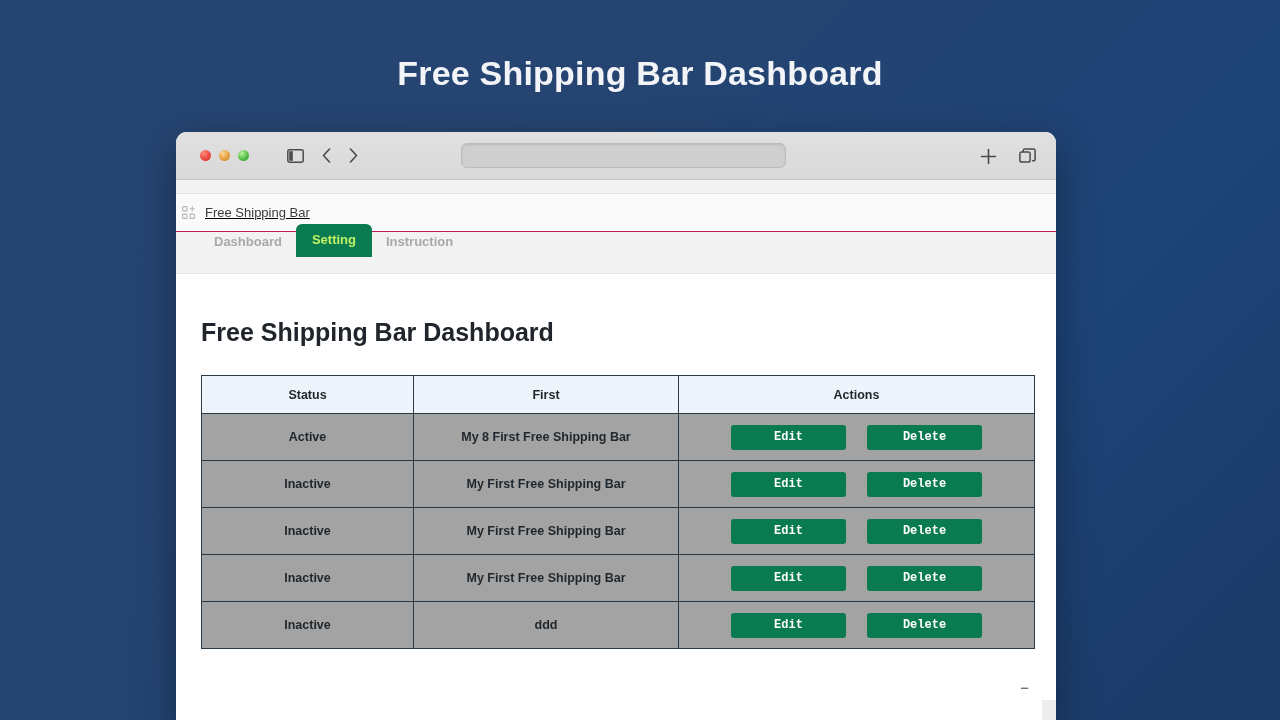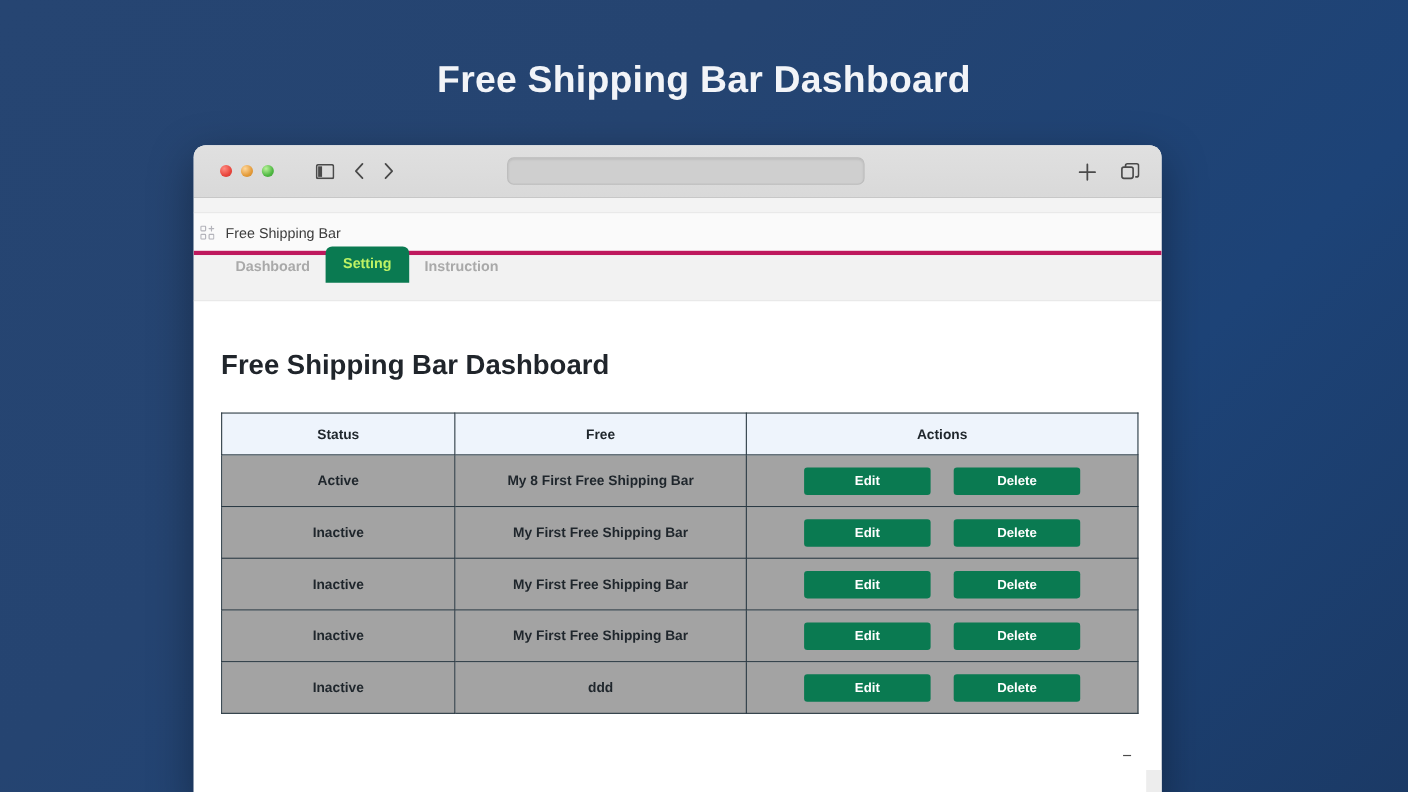--- a/index.html
+++ b/index.html
@@ -106,25 +106,26 @@
   .toolbar-strip {
     height: 14px;
     background: #f3f3f3;
     border-bottom: 1px solid #e4e4e4;
   }
 
   
   .appbar {
     height: 38px;
     background: #fafafa;
-    border-bottom: 4px solid #be185d;
+    border-bottom: 1px solid #be185d;
     display: flex;
     align-items: center;
     padding-left: 6px;
     gap: 10px;
+    text-decoration: underline;
   }
   .appbar .app-icon { opacity: 0.55; display:flex; align-items:center; }
   .appbar-title {
     font-size: 13px;
     color: #3c3c3c;
   }
 
   
   .tabstrip {
     height: 42px;
@@ -201,21 +202,21 @@
     display: flex;
     justify-content: center;
     align-items: center;
     gap: 21px;
   }
   .btn {
     background: #0a7a51;
     color: #ffffff;
     border: none;
     border-radius: 3px;
-    font-family: Liberation Sans, sans-serif;
+    font-family: Liberation Mono, monospace;
     font-size: 12px;
     font-weight: 700;
     width: 115px;
     height: 25px;
     line-height: 25px;
     text-align: center;
     cursor: pointer;
     padding: 0;
   }
 
@@ -315,21 +316,21 @@
 
     <table class="data-table">
       <colgroup>
         <col class="col-status">
         <col class="col-name">
         <col class="col-actions">
       </colgroup>
       <thead>
         <tr>
           <th>Status</th>
-          <th>Free</th>
+          <th>First</th>
           <th>Actions</th>
         </tr>
       </thead>
       <tbody>
 
         <tr>
           <td>Active</td>
           <td>My 8 First Free Shipping Bar</td>
           <td>
             <div class="action-cell-inner">

